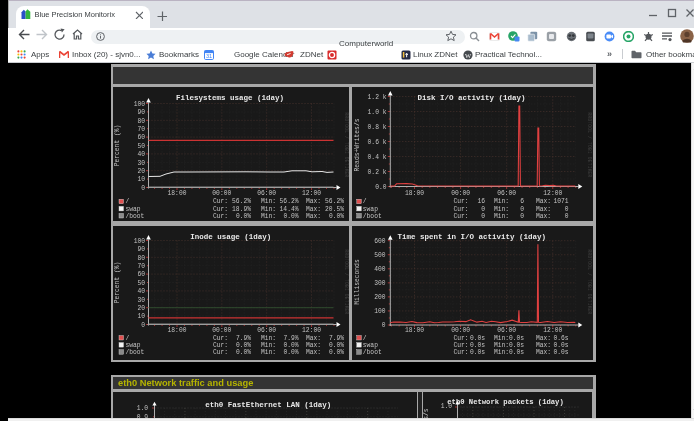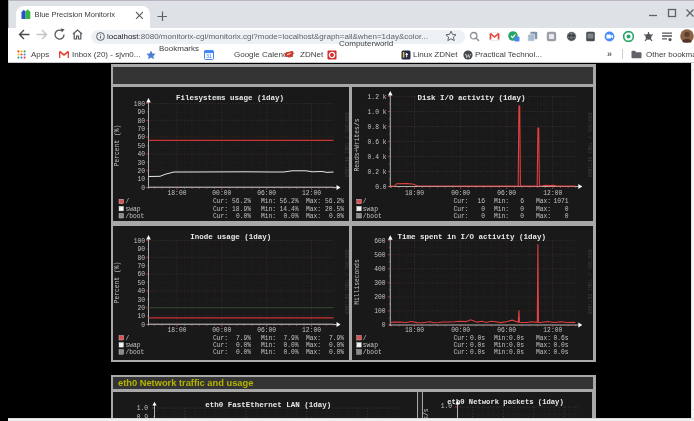--- a/index.html
+++ b/index.html
@@ -44,21 +44,20 @@
       <polygon points="7.6,0.6 11.6,1.2 8.9,4.4" fill="#54575b"></polygon>
     </svg>
     <svg style="position:absolute;left:63px;top:28px" width="13" height="13" viewBox="0 0 13 13" xmlns="http://www.w3.org/2000/svg">
       <path d="M2,6 L6.5,2 L11,6 M3.2,5.5 V11 H5.5 V8 H7.5 V11 H9.8 V5.5" stroke="#54575b" stroke-width="1.2" fill="none"></path>
     </svg>
     <div style="position:absolute;left:83px;top:29.5px;width:374px;height:14.5px;background:#eef1f3;border-radius:7.5px"></div>
     <svg style="position:absolute;left:88px;top:32px" width="9" height="9" viewBox="0 0 9 9" xmlns="http://www.w3.org/2000/svg">
       <circle cx="4.5" cy="4.5" r="3.9" fill="none" stroke="#5f6368" stroke-width="1"></circle>
       <path d="M4.5,3.8 V6.6 M4.5,2.4 V3.2" stroke="#5f6368" stroke-width="1"></path>
     </svg>
-    <div style="position:absolute;left:99px;top:31px;width:340px;height:12px;font:8px 'Liberation Sans',sans-serif;line-height:12px;white-space:nowrap;overflow:hidden;color:#5f6368"><span style="color:#202124">localhost</span>:8080/monitorix-cgi/monitorix.cgi?mode=localhost&amp;graph=all&amp;when=1day&amp;color...</div>
     <svg style="position:absolute;left:437px;top:30px" width="12" height="12" viewBox="0 0 12 12" xmlns="http://www.w3.org/2000/svg">
       <path d="M6,1.2 L7.5,4.4 L11,4.8 L8.4,7.1 L9.2,10.6 L6,8.8 L2.8,10.6 L3.6,7.1 L1,4.8 L4.5,4.4 Z" fill="none" stroke="#5f6368" stroke-width="1"></path>
     </svg>
     <svg style="position:absolute;left:461px;top:31px" width="11" height="11" viewBox="0 0 11 11" xmlns="http://www.w3.org/2000/svg">
       <circle cx="4.7" cy="4.7" r="3.2" fill="none" stroke="#8a8f94" stroke-width="1.3"></circle>
       <path d="M7,7 L10,10" stroke="#8a8f94" stroke-width="1.4"></path>
     </svg>
     <svg style="position:absolute;left:480.5px;top:31px" width="11" height="11" viewBox="0 0 11 11" xmlns="http://www.w3.org/2000/svg">
       <rect x="0.5" y="1.5" width="10" height="8" rx="1" fill="#fff" stroke="#d8d8d8" stroke-width="0.5"></rect>
       <path d="M1.5,2.5 L5.5,6 L9.5,2.5" stroke="#ea4335" stroke-width="1.6" fill="none"></path>
@@ -128,21 +127,21 @@
     </svg>
     <div style="position:absolute;left:23px;top:49px;height:11px;font:8px 'Liberation Sans',sans-serif;color:#3c4043;line-height:11px;white-space:nowrap">Apps</div>
     <svg style="position:absolute;left:51px;top:50px" width="10" height="9" viewBox="0 0 10 9" xmlns="http://www.w3.org/2000/svg">
       <path d="M0.5,1.5 L5,5 L9.5,1.5" stroke="#ea4335" stroke-width="1.6" fill="none"></path>
       <path d="M0.5,1.5 V8 M9.5,1.5 V8" stroke="#ea4335" stroke-width="1.6"></path>
     </svg>
     <div style="position:absolute;left:64px;top:49px;height:11px;font:8px 'Liberation Sans',sans-serif;color:#3c4043;line-height:11px;white-space:nowrap">Inbox (20) - sjvn0...</div>
     <svg style="position:absolute;left:137.5px;top:49.5px" width="10" height="10" viewBox="0 0 10 10" xmlns="http://www.w3.org/2000/svg">
       <path d="M5,0.5 L6.4,3.4 L9.6,3.8 L7.3,6 L7.9,9.2 L5,7.6 L2.1,9.2 L2.7,6 L0.4,3.8 L3.6,3.4 Z" fill="#4a7dd6"></path>
     </svg>
-    <div style="position:absolute;left:151px;top:43px;height:11px;font:8px 'Liberation Sans',sans-serif;color:#3c4043;line-height:11px;white-space:nowrap">Bookmarks</div>
+    <div style="position:absolute;left:151px;top:49px;height:11px;font:8px 'Liberation Sans',sans-serif;color:#3c4043;line-height:11px;white-space:nowrap">Bookmarks</div>
     <svg style="position:absolute;left:196px;top:49.5px" width="10" height="10" viewBox="0 0 10 10" xmlns="http://www.w3.org/2000/svg">
       <rect x="0.5" y="0.5" width="9" height="9" rx="1.2" fill="#fff" stroke="#4285f4" stroke-width="1"></rect>
       <rect x="0.5" y="0.5" width="9" height="2.6" fill="#4285f4"></rect>
       <text x="5" y="8" font-family="Liberation Sans" font-size="5.5" fill="#4285f4" text-anchor="middle">31</text>
     </svg>
     <div style="position:absolute;left:226px;top:49px;height:11px;font:8px 'Liberation Sans',sans-serif;color:#3c4043;line-height:11px;white-space:nowrap">Google Calendar</div>
     <svg style="position:absolute;left:275.5px;top:50px" width="10" height="9" viewBox="0 0 10 9" xmlns="http://www.w3.org/2000/svg">
       <path d="M0.8,5.8 Q0.2,3 2.8,2.2 L8.2,1 Q9.8,1.2 9.4,3 L8.6,5.4 Q7.6,7.8 5,7.4 Z" fill="#d23b30"></path>
       <path d="M3,4.8 L6.6,3.4" stroke="#fff" stroke-width="0.9"></path>
     </svg>

